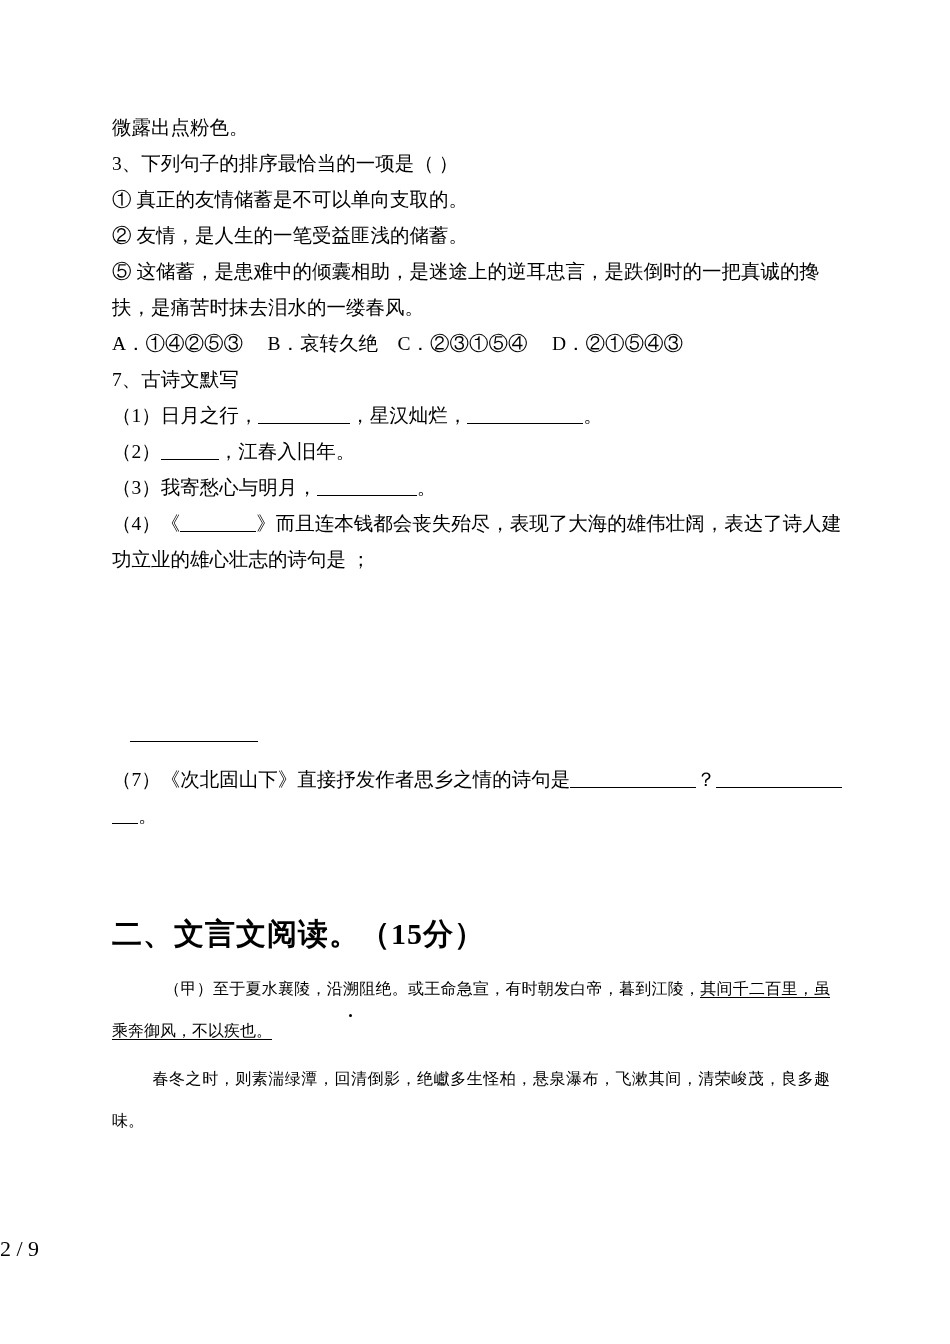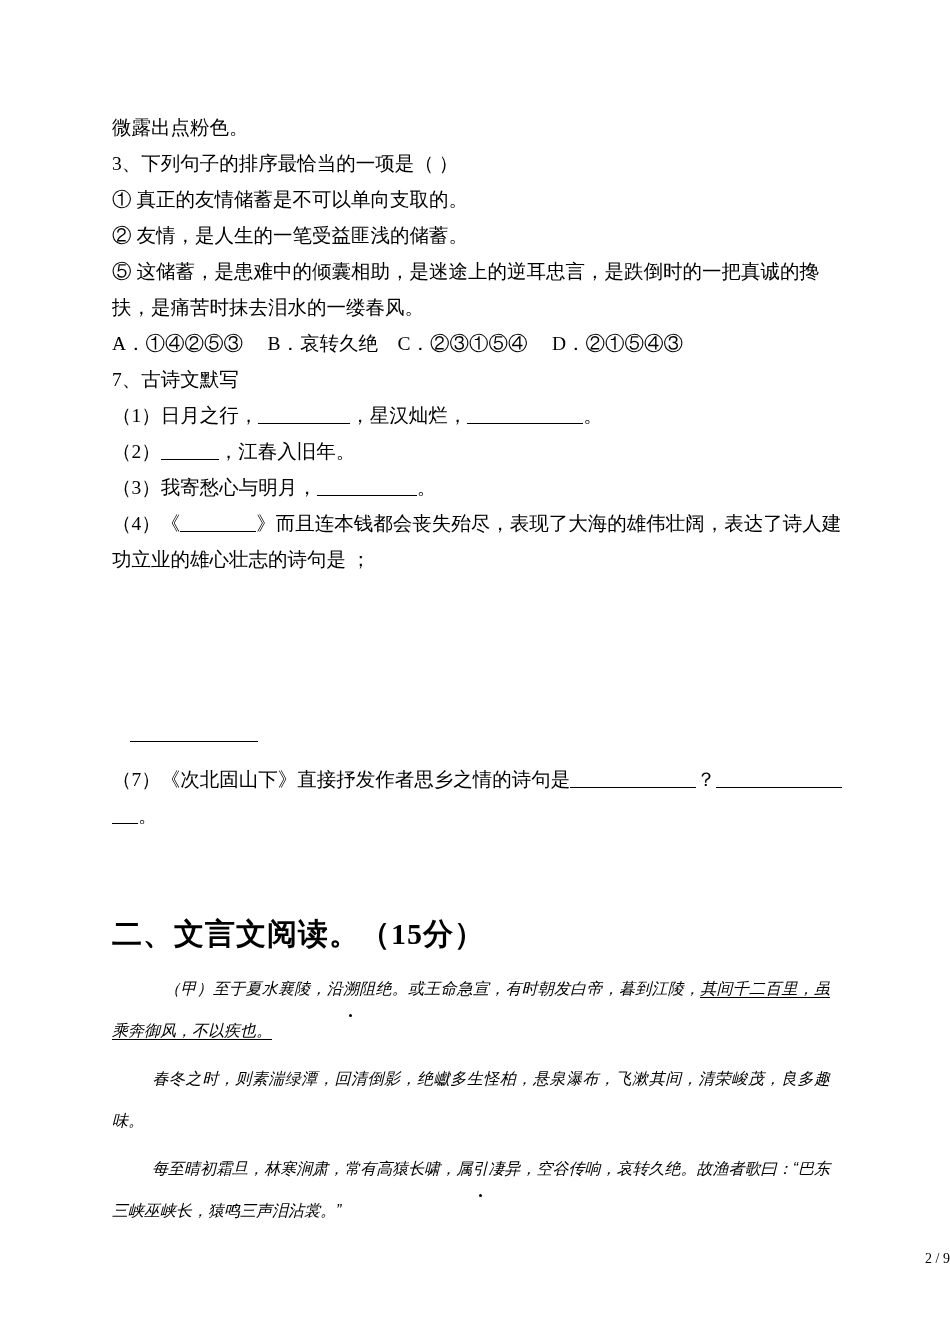--- a/index.html
+++ b/index.html
@@ -91,21 +91,20 @@
     top: 962px;
     width: 730px;
     font-size: 16px;
     line-height: 42px;
     font-family: "Liberation Sans", "DejaVu Sans", sans-serif;
   }
   .s2 p {
     margin: 0 12px 6px 0;
     padding: 0;
     text-align: justify;
-    font-style: italic;
   }
   .s2 .ind { display: inline-block; width: 52px; }
   .s2 .ind-sm { display: inline-block; width: 40px; }
   .u { border-bottom: 1px solid #000; }
   .dotchar {
     position: relative;
     display: inline-block;
   }
   .dotchar::after {
     content: "";
@@ -118,24 +117,23 @@
     background: #000;
     border-radius: 50%;
   }
 
   
   .footer {
     position: absolute;
     left: 0;
     top: 1230px;
     width: 950px;
-    text-align: right;
-    font-size: 14px;
+    text-align: left;
+    font-size: 22px;
     font-family: "Liberation Serif", "DejaVu Serif", serif;
-    margin-top: 15px;
   }
 </style>
 </head>
 <body>
 
 <div class="page">
 
   <div class="s1">
 
     <p>微露出点粉色。</p>
@@ -168,19 +166,18 @@
   </div>
 
   <div class="sec-head">二、文言文阅读。（15分）</div>
 
   <div class="s2">
 
     <p><span class="ind"></span><span>（甲）</span><span>至于夏水襄陵，沿</span><span class="dotchar">溯</span><span>阻绝。或王命急宣，有时朝发白帝，暮到江陵，</span><span class="u">其间千二百里，虽乘奔御风，不以疾也。</span></p>
 
     <p><span class="ind-sm"></span><span>春冬之时，则素湍绿潭，回清倒影，绝巘多生怪柏，悬泉瀑布，飞漱其间，清荣峻茂，良多趣味。</span></p>
 
-    <p><span class="ind-sm"></span><span>每至晴初霜旦，林寒涧肃，常有高猿长啸，属</span><span class="dotchar">引</span><span>凄异，空谷传响，哀转久绝。故渔者歌曰：“巴东三峡巫峡长，猿鸣三声泪沾裳。”</span></p>
 
   </div>
 
   <div class="footer">2 / 9</div>
 
 </div>
 
 </body></html>

